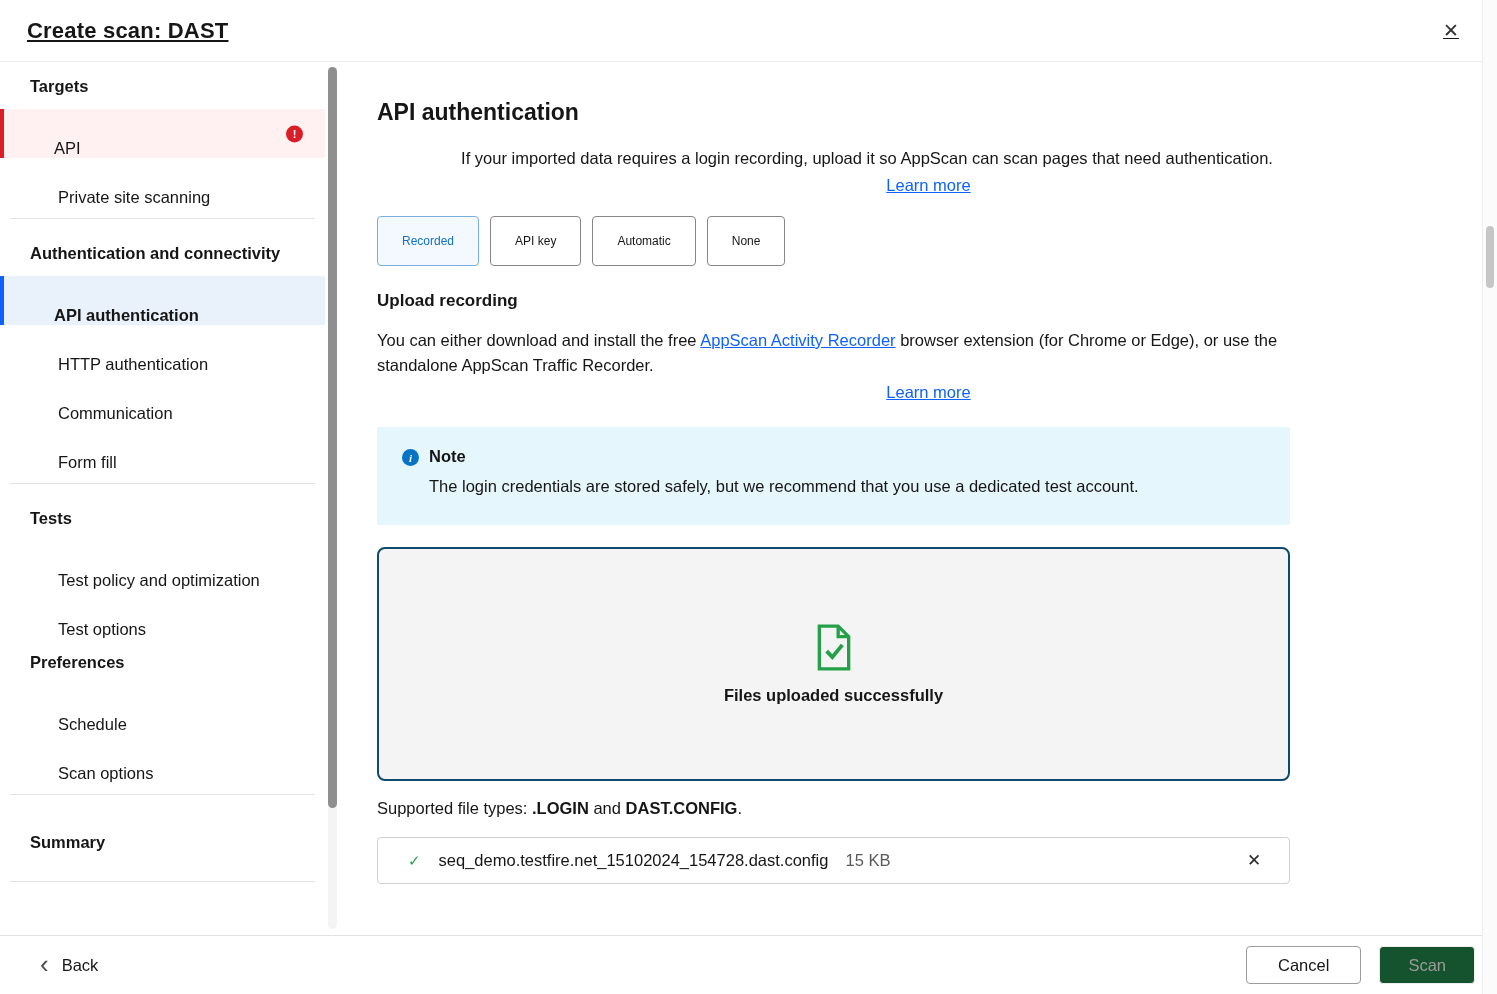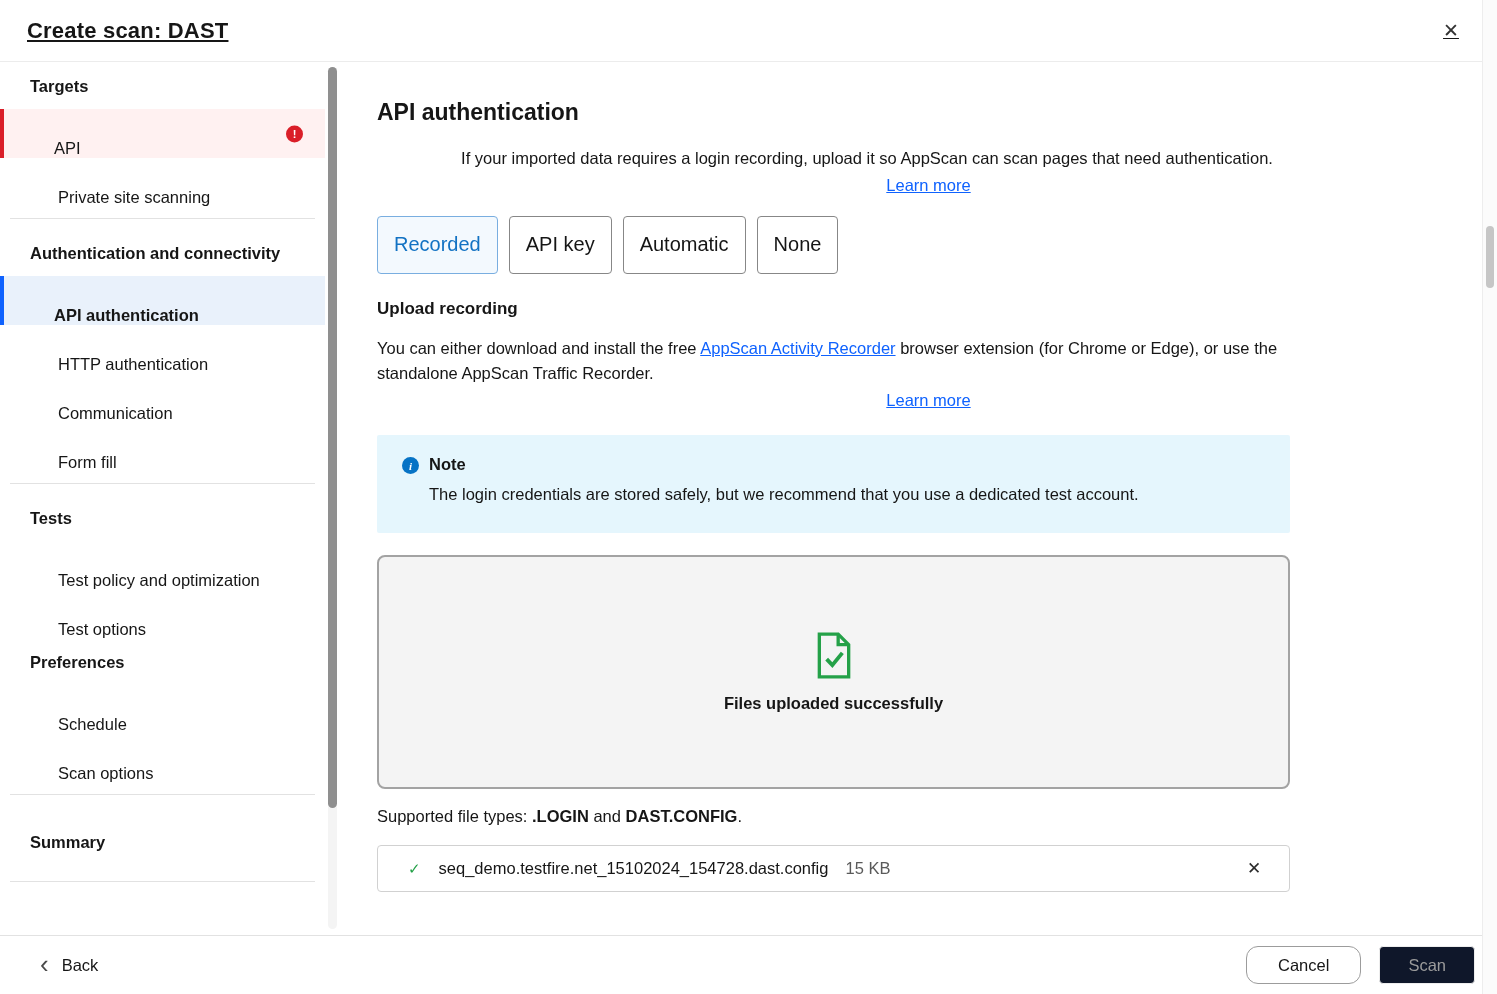--- a/index.html
+++ b/index.html
@@ -66,23 +66,23 @@
     position: absolute; top: 63px; left: 346px; right: 17px; bottom: 59px;
     padding: 36px 0 0 31px; overflow: hidden;
   }
   .main-title { font-size: 23px; font-weight: 700; margin-bottom: 21px; }
   .intro { line-height: 1.45; margin-bottom: 5px; max-width: 980px; text-align: center; }
   a.learn-link { color: #0f62fe; text-decoration: underline; cursor: pointer; }
   .learn-row { margin-bottom: 0; text-align: center; }
 
   .auth-buttons { display: flex; gap: 11px; margin-top: 21px; }
   .seg-btn {
-    height: 58px; padding: 0 16px; background: #fff;
+    height: 50px; padding: 0 24px; background: #fff;
     border: 1px solid #878787; border-radius: 4px;
-    font-family: inherit; font-size: 20px; color: #161616; cursor: pointer;
+    font-family: inherit; font-size: 12px; color: #161616; cursor: pointer;
   }
   .seg-btn.selected {
     border-color: #79aee0; background: #f3f9fe; color: #1272c3; font-weight: 400;
   }
 
   .upload-title { font-size: 17px; font-weight: 700; margin-top: 25px; margin-bottom: 17px; }
   .upload-desc { line-height: 1.52; max-width: 916px; margin-bottom: 5px; }
 
   .note-box {
     width: 913px; background: #e5f6fd; margin-top: 25px;
@@ -93,21 +93,21 @@
     border-radius: 50%; background: #0673c5; color: #fff;
     font-size: 11px; font-weight: 700; font-style: italic;
     display: flex; align-items: center; justify-content: center;
     font-family: "Liberation Serif", serif;
   }
   .note-title { font-weight: 700; }
   .note-body { margin-top: 9px; line-height: 1.4; }
 
   .dropzone {
     width: 913px; height: 234px; margin-top: 22px;
-    border: 2px solid #a3a3a3; border-radius: 8px; background: #f4f4f4;
+    border: 2px solid #0c4a6e; border-radius: 8px; background: #f4f4f4;
     display: flex; flex-direction: column; align-items: center; justify-content: center;
     gap: 15px; cursor: pointer;
   }
   .dz-status { font-weight: 700; }
 
   .supported-row { margin-top: 18px; }
   .supported-row b { font-weight: 700; text-align: center; }
 
   .file-row {
     width: 913px; height: 47px; margin-top: 19px;
@@ -127,26 +127,26 @@
   .dlg-footer {
     position: absolute; left: 0; right: 0; bottom: 0; height: 59px;
     border-top: 1px solid #e2e2e2; background: #fff;
     display: flex; align-items: center; padding: 0 20px 0 40px; z-index: 5;
   }
   .back-btn { display: flex; align-items: center; gap: 13px; cursor: pointer; background: none; border: none; font-family: inherit; font-size: 16.5px; color: #161616; }
   .back-chevron { font-size: 26px; line-height: 1; color: #4a4a4a; margin-top: -3px; font-weight: 400; }
   .footer-spacer { flex: 1; }
   .cancel-btn {
     height: 38px; padding: 0 31px; background: #fff;
-    border: 1px solid #9c9c9c; border-radius: 12px;
+    border: 1px solid #9c9c9c; border-radius: 4px;
     font-family: inherit; font-size: 16.5px; color: #161616; cursor: pointer;
   }
   .scan-btn {
     height: 38px; padding: 0 28px; margin-left: 18px; margin-right: 2px;
-    background: #0f172a; border: 1px solid #ededed; border-radius: 4px;
+    background: #14532d; border: 1px solid #ededed; border-radius: 4px;
     font-family: inherit; font-size: 16.5px; color: #9b9b9b; cursor: default;
   }
 
   
   .win-scrollbar {
     position: absolute; top: 0; right: 0; bottom: 0; width: 15px;
     background: #fbfbfb; border-left: 1px solid #ededed; z-index: 10;
   }
   .win-thumb {
     position: absolute; top: 226px; left: 3px; right: 3px; height: 62px;

